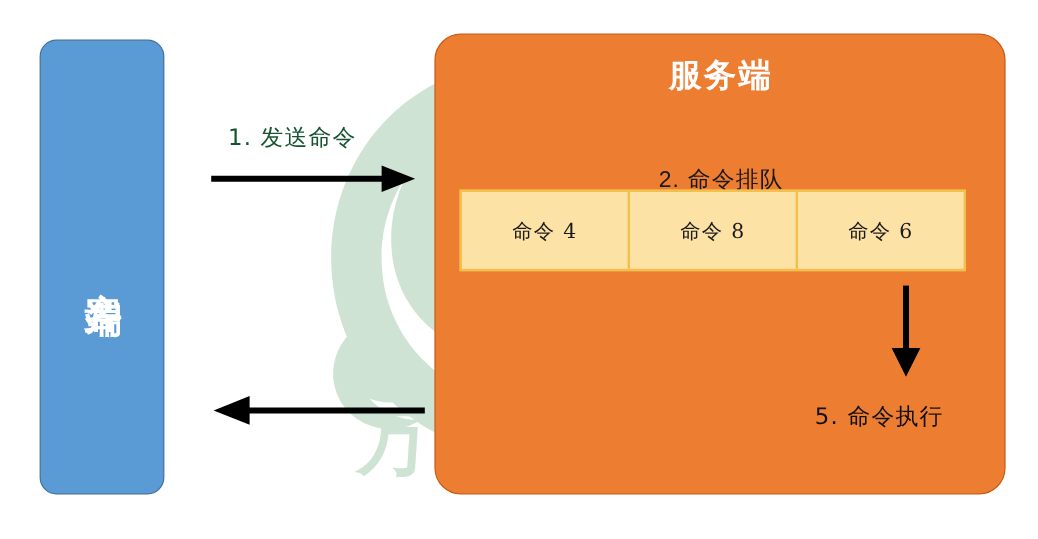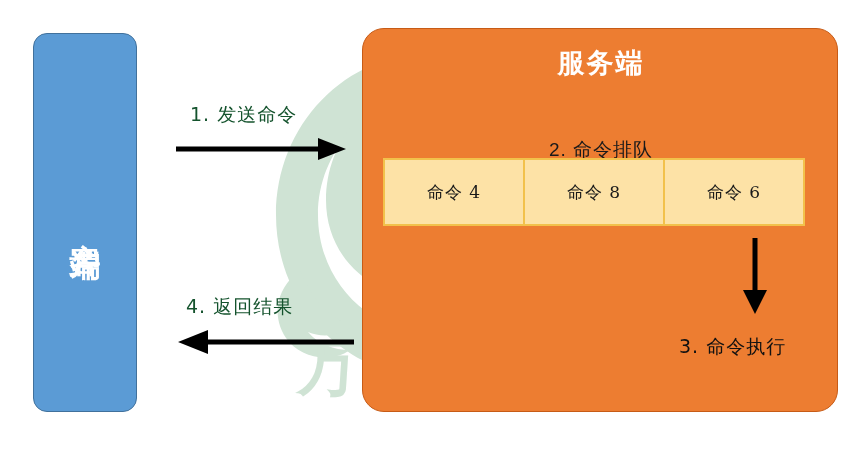--- a/index.html
+++ b/index.html
@@ -197,28 +197,27 @@
       <div class="queue-cell">命令 4</div>
       <div class="queue-cell">命令 8</div>
       <div class="queue-cell">命令 6</div>
     </div>
 
     <svg class="arrow-svg" style="left:372px; top:205px;" width="40" height="92" viewBox="0 0 40 92">
       <line x1="20" y1="4" x2="20" y2="62" stroke="#000000" stroke-width="5"></line>
       <polygon points="20,80 8,56 32,56" fill="#000000"></polygon>
     </svg>
 
-    <div class="label-exec">3. 命令执行</div>
+    <div class="label-exec">5. 命令执行</div>
   </div>
 
   <svg class="arrow-svg" style="left:172px; top:132px;" width="180" height="34" viewBox="0 0 180 34">
     <line x1="4" y1="17" x2="150" y2="17" stroke="#000000" stroke-width="5"></line>
     <polygon points="174,17 146,6 146,28" fill="#000000"></polygon>
   </svg>
   <div class="arrow-label label-send">1. 发送命令</div>
 
   <svg class="arrow-svg" style="left:172px; top:325px;" width="185" height="34" viewBox="0 0 185 34">
     <line x1="32" y1="17" x2="182" y2="17" stroke="#000000" stroke-width="5"></line>
     <polygon points="6,17 36,5 36,29" fill="#000000"></polygon>
   </svg>
-  <div class="arrow-label label-return">4. 返回结果</div>
 
 </div>
 
 </body></html>

